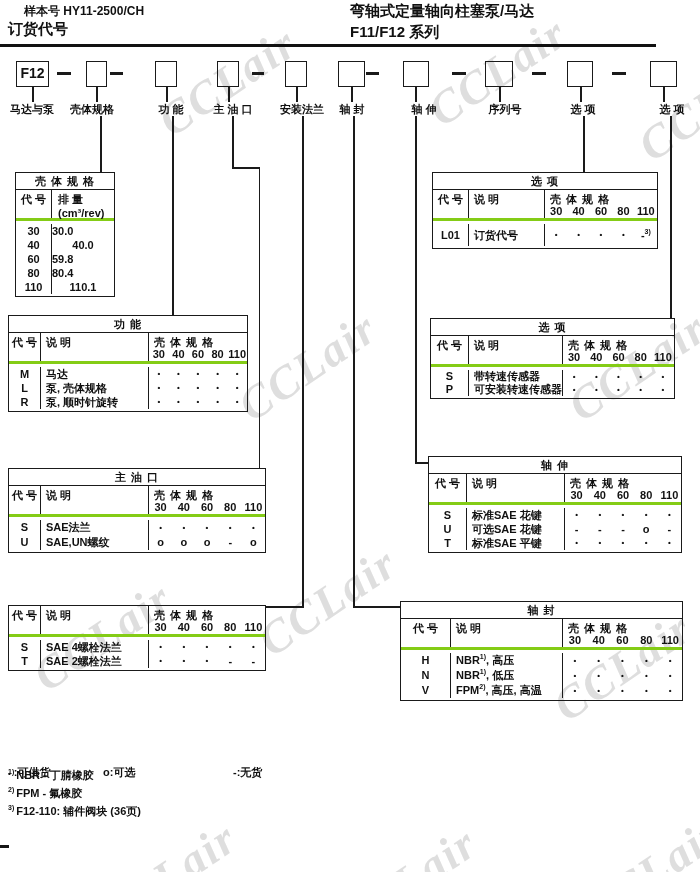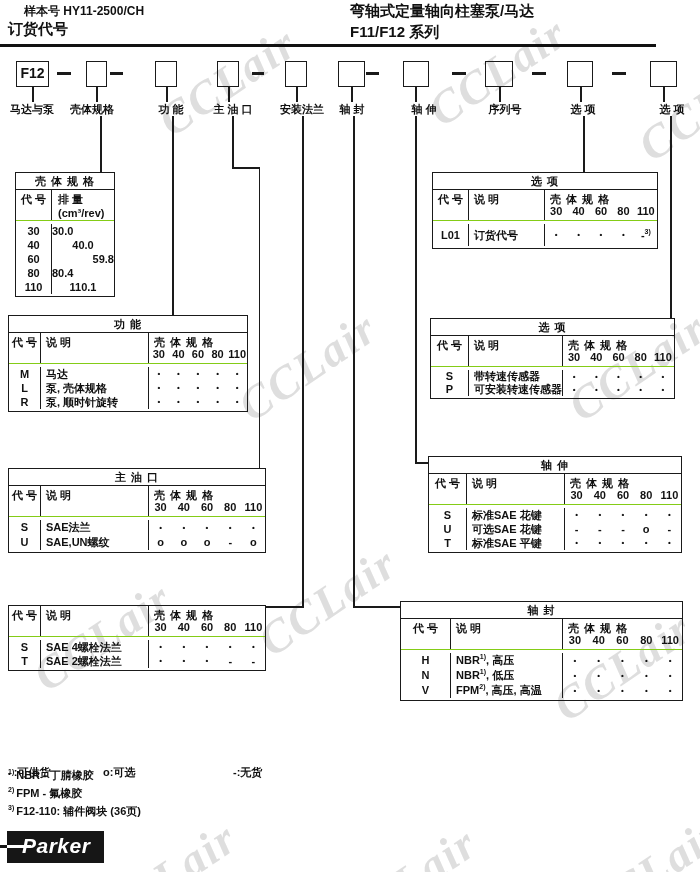--- a/index.html
+++ b/index.html
@@ -24,21 +24,21 @@
   .sline{position:absolute;top:87px;width:1.5px;height:15px;background:#1a1a1a;z-index:2;}
   .pos-label{position:absolute;top:102px;transform:translateX(-50%);font-size:11px;
              font-weight:bold;white-space:nowrap;z-index:2;}
   .vl{position:absolute;width:1.5px;background:#1a1a1a;z-index:1;}
   .hl{position:absolute;height:1.5px;background:#1a1a1a;z-index:1;}
   
   .mtable,.ftable{position:absolute;border:1.5px solid #1a1a1a;box-sizing:border-box;
         font-size:11px;font-weight:bold;z-index:2;background:transparent;}
   .m-title{height:16px;line-height:16px;text-align:center;border-bottom:1px solid #1a1a1a;
            letter-spacing:1px;}
-  .m-head{display:flex;border-bottom:1px solid #84cc16;height:31px;box-sizing:border-box;}
+  .m-head{display:flex;border-bottom:3px solid #84cc16;height:31px;box-sizing:border-box;}
   .m-c1{width:var(--w1);flex:none;border-right:1px solid #1a1a1a;box-sizing:border-box;text-align:center;}
   .m-c2{width:var(--w2);flex:none;border-right:1px solid #1a1a1a;box-sizing:border-box;padding-left:5px;}
   .m-c3{flex:1;min-width:0;}
   .m-head .m-c1,.m-head .m-c2{padding-top:2px;}
   .m-framelabel{padding:2px 0 0 5px;height:13px;letter-spacing:1px;}
   .m-sizes{display:flex;}
   .m-size{flex:1;text-align:center;}
   .m-body{padding:3px 0 2px 0;}
   .m-row{display:flex;height:var(--rh);line-height:var(--rh);}
   .m-row .m-c1,.m-row .m-c2,.m-row .m-c3{border-color:#1a1a1a;}
@@ -158,21 +158,21 @@
         <div class="m-row">
           <div class="f-hc1" style="padding-top: 0px;">30</div>
           <div class="m-c3" style="text-align: left;">30.0</div>
         </div>
         <div class="m-row">
           <div class="f-hc1" style="padding-top: 0px;">40</div>
           <div class="m-c3" style="text-align: center;">40.0</div>
         </div>
         <div class="m-row">
           <div class="f-hc1" style="padding-top: 0px;">60</div>
-          <div class="m-c3" style="text-align: right;">59.8</div>
+          <div class="m-c3" style="text-align: left;">59.8</div>
         </div>
         <div class="m-row">
           <div class="f-hc1" style="padding-top: 0px;">80</div>
           <div class="m-c3" style="text-align: left;">80.4</div>
         </div>
         <div class="m-row">
           <div class="f-hc1" style="padding-top: 0px;">110</div>
           <div class="m-c3" style="text-align: center;">110.1</div>
         </div>
       </div>
@@ -500,18 +500,14 @@
     <sup>1)</sup><span>NBR - 丁腈橡胶</span>
   </div>
   <div class="footnote" id="fn2">
     <sup>2)</sup><span>FPM - 氟橡胶</span>
   </div>
   <div class="footnote" id="fn3">
     <sup>3)</sup><span>F12-110: 辅件阀块 (36页)</span>
   </div>
 
   <div id="logo-tail"></div>
-  <div id="logo">
-    <span class="pbar"></span>
-    <span class="ptext">Parker</span>
-  </div>
 
 </div>
 
 </body></html>

